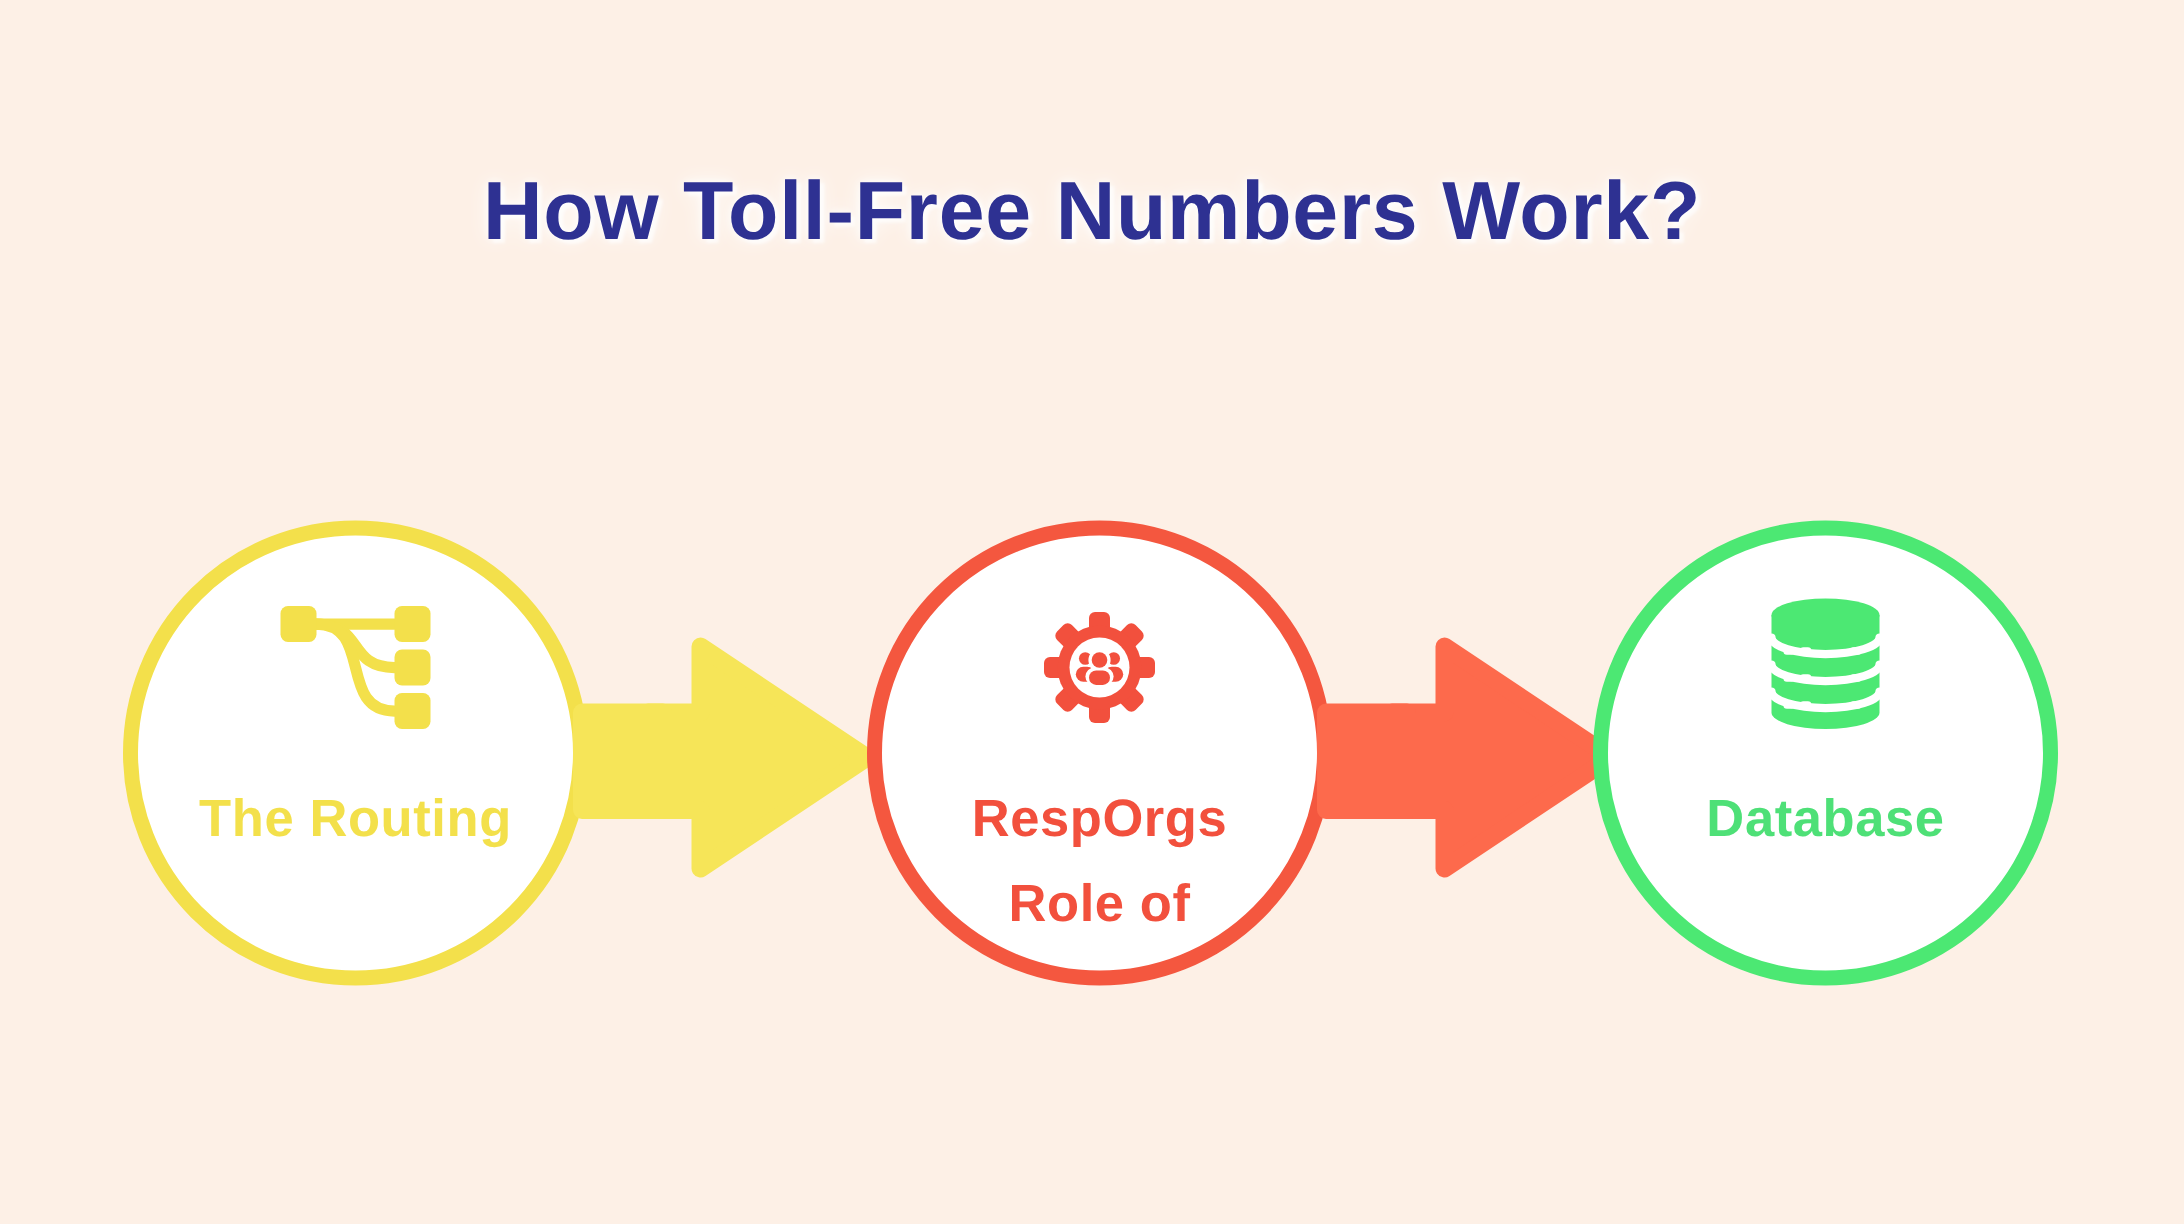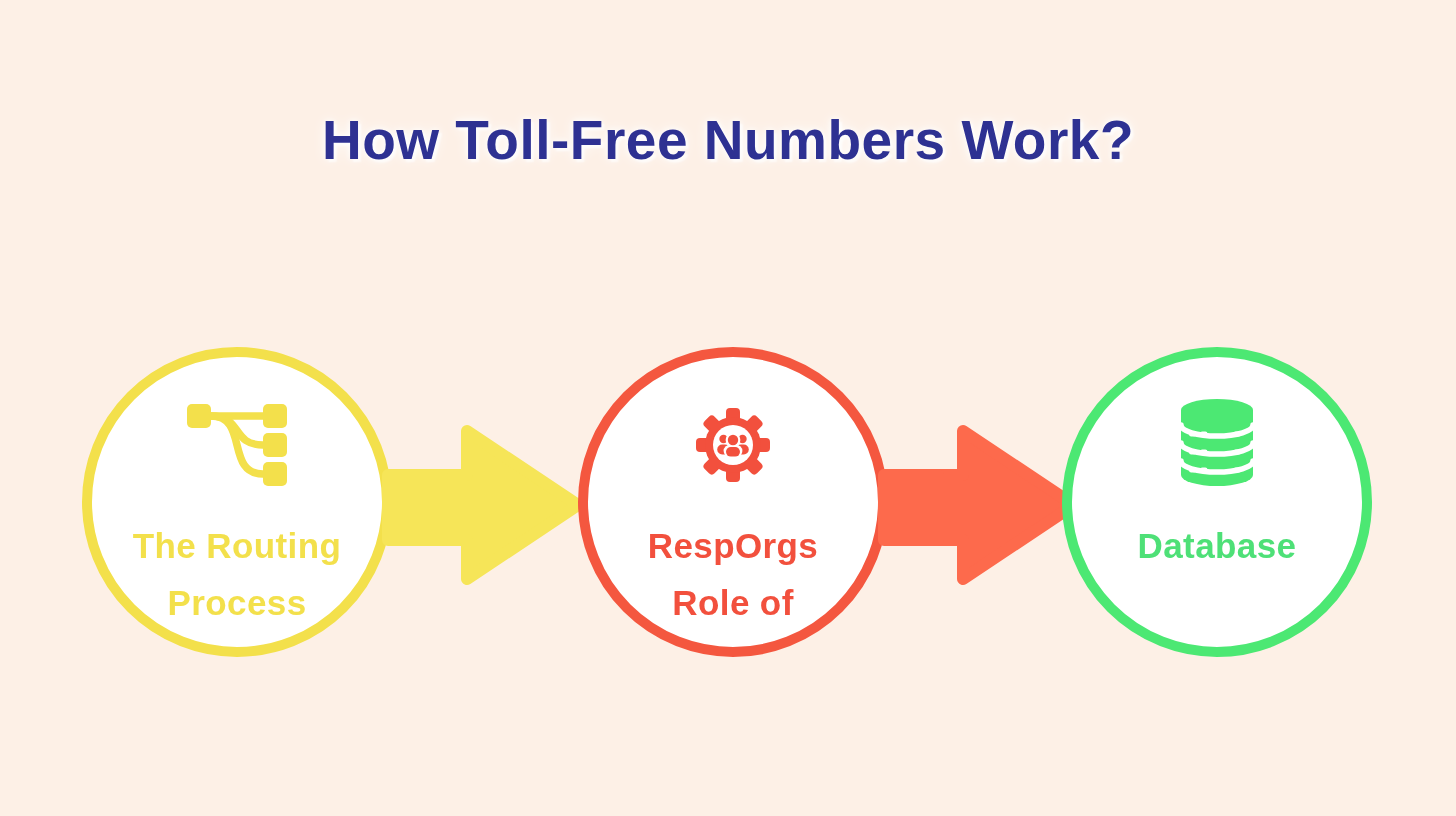--- a/index.html
+++ b/index.html
@@ -118,21 +118,20 @@
       <path class="route-stroke" d="M26,16 C52,16 52,16 78,16"></path>
       <path class="route-stroke" d="M26,16 C58,16 46,45 78,45"></path>
       <path class="route-stroke" d="M26,16 C64,16 40,74 78,74"></path>
       <rect class="route-fill" x="2" y="4" width="24" height="24" rx="5"></rect>
       <rect class="route-fill" x="78" y="4" width="24" height="24" rx="5"></rect>
       <rect class="route-fill" x="78" y="33" width="24" height="24" rx="5"></rect>
       <rect class="route-fill" x="78" y="62" width="24" height="24" rx="5"></rect>
     </svg>
     <div class="label">
       <div>The Routing</div>
-      <div>Process</div>
     </div>
   </div>
 
   <svg class="arrow arrow-1" width="260" height="220" viewBox="0 0 260 220">
     <path class="halo" d="M60,80 H95 V36 L206,110 L95,184 V145 H60 Z"></path>
     <path class="arrow-fill-yellow" d="M60,80 H95 V36 L206,110 L95,184 V145 H60 Z"></path>
     <path class="arrow-fill-yellow" d="M16,80 H70 V145 H16 Z"></path>
   </svg>
 
   <div class="circle c-red c2">

